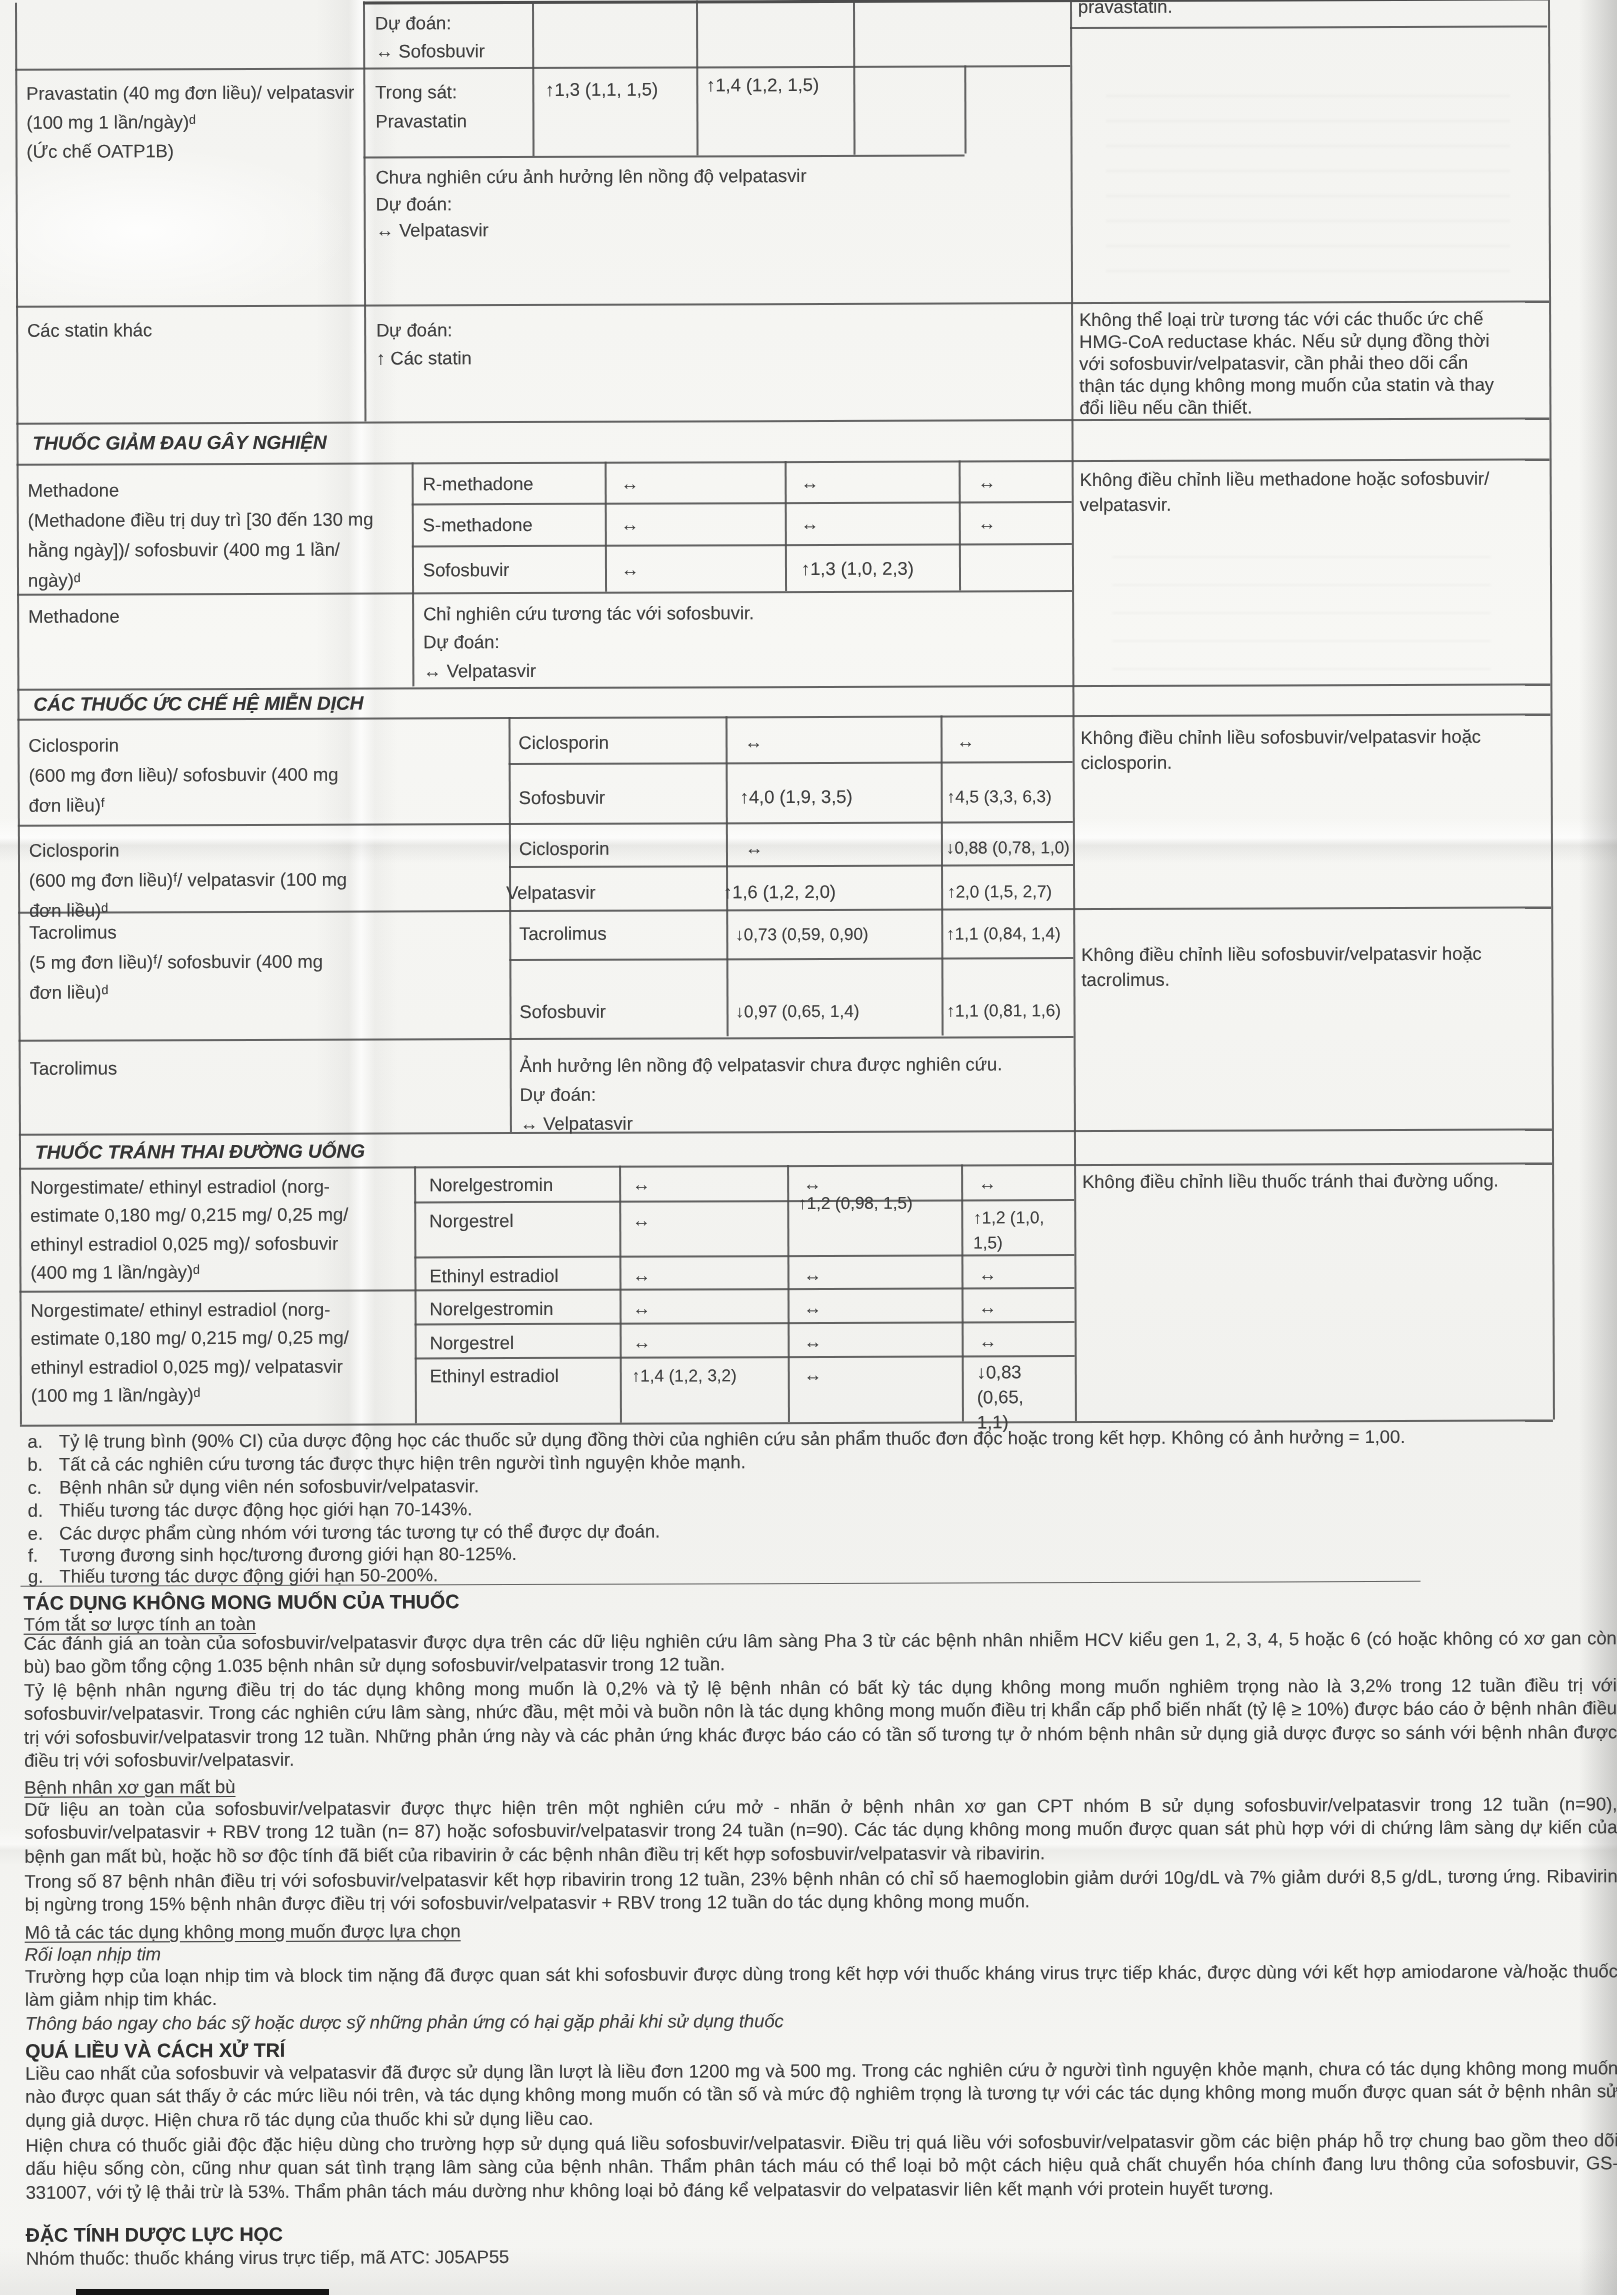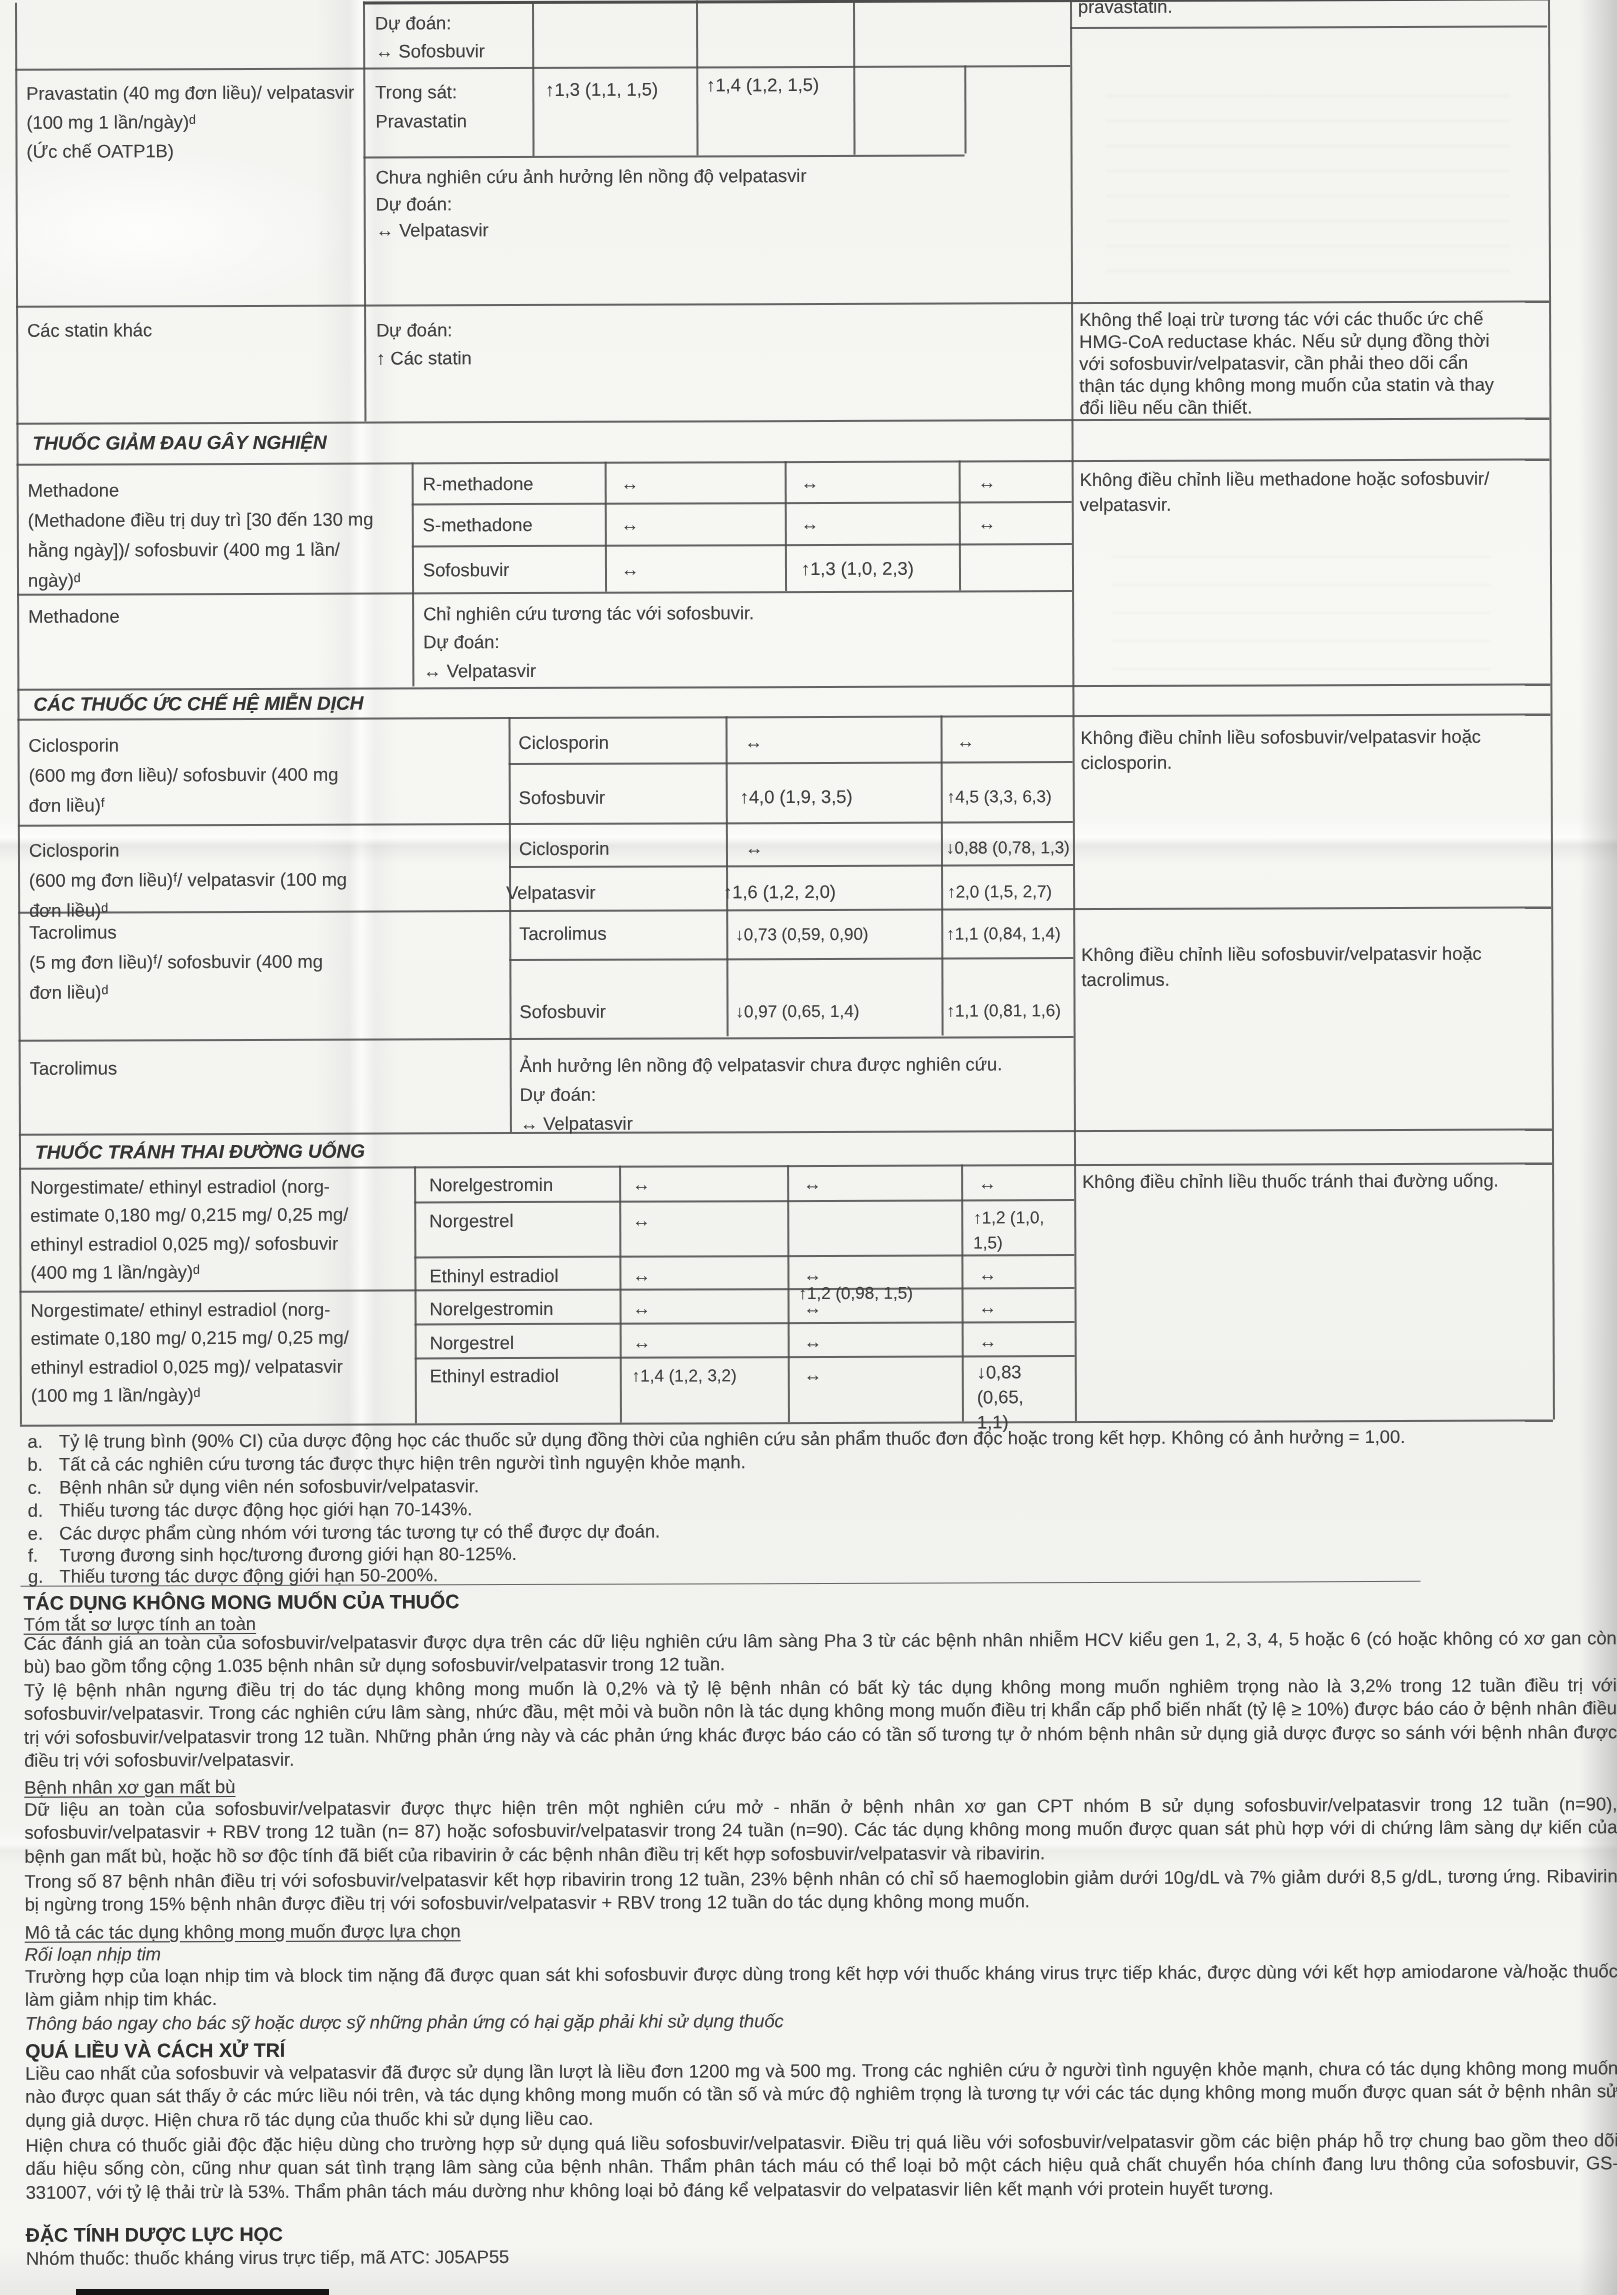--- a/index.html
+++ b/index.html
@@ -148,21 +148,21 @@
     <div class="t" style="left:741px;top:785px;width:190px">↑4,0 (1,9, 3,5)</div>
     <div class="t sm" style="left:948px;top:786px;width:126px">↑4,5 (3,3, 6,3)</div>
     <div class="t lh40" style="left:1082px;top:726px;width:461px">Không điều chỉnh liều sofosbuvir/velpatasvir hoặc
 ciclosporin.</div>
 
     <div class="t lh47" style="left:30px;top:833px;width:354px">Ciclosporin
 (600 mg đơn liều)ᶠ/ velpatasvir (100 mg
 đơn liều)ᵈ</div>
     <div class="t" style="left:520px;top:836px;width:190px">Ciclosporin</div>
     <div class="t" style="left:746px;top:836px;width:152px">↔</div>
-    <div class="t sm" style="left:947px;top:837px;width:126px">↓0,88 (0,78, 1,3)</div>
+    <div class="t sm" style="left:947px;top:837px;width:126px">↓0,88 (0,78, 1,0)</div>
     <div class="t" style="left:507px;top:880px;width:190px">Velpatasvir</div>
     <div class="t" style="left:724px;top:880px;width:190px">↑1,6 (1,2, 2,0)</div>
     <div class="t sm" style="left:948px;top:881px;width:126px">↑2,0 (1,5, 2,7)</div>
 
     <div class="t lh47" style="left:30px;top:915px;width:354px">Tacrolimus
 (5 mg đơn liều)ᶠ/ sofosbuvir (400 mg
 đơn liều)ᵈ</div>
     <div class="t" style="left:520px;top:921px;width:190px">Tacrolimus</div>
     <div class="t sm" style="left:736px;top:923px;width:202px">↓0,73 (0,59, 0,90)</div>
     <div class="t sm" style="left:947px;top:923px;width:126px">↑1,1 (0,84, 1,4)</div>
@@ -182,21 +182,21 @@
     <div class="t lh45" style="left:30px;top:1171px;width:379px">Norgestimate/ ethinyl estradiol (norg-
 estimate 0,180 mg/ 0,215 mg/ 0,25 mg/
 ethinyl estradiol 0,025 mg)/ sofosbuvir
 (400 mg 1 lần/ngày)ᵈ</div>
     <div class="t" style="left:429px;top:1172px;width:186px">Norelgestromin</div>
     <div class="t" style="left:632px;top:1172px;width:126px">↔</div>
     <div class="t" style="left:803px;top:1172px;width:126px">↔</div>
     <div class="t" style="left:978px;top:1172px;width:88px">↔</div>
     <div class="t" style="left:429px;top:1208px;width:186px">Norgestrel</div>
     <div class="t" style="left:632px;top:1208px;width:126px">↔</div>
-    <div class="t sm" style="left:798px;top:1282px;width:158px">↑1,2 (0,98, 1,5)</div>
+    <div class="t sm" style="left:798px;top:1192px;width:158px">↑1,2 (0,98, 1,5)</div>
     <div class="t sm lh40" style="left:973px;top:1206px;width:98px">↑1,2 (1,0,
 1,5)</div>
     <div class="t" style="left:429px;top:1263px;width:186px">Ethinyl estradiol</div>
     <div class="t" style="left:632px;top:1263px;width:126px">↔</div>
     <div class="t" style="left:803px;top:1263px;width:126px">↔</div>
     <div class="t" style="left:978px;top:1263px;width:88px">↔</div>
     <div class="t" style="left:1082px;top:1171px;width:468px">Không điều chỉnh liều thuốc tránh thai đường uống.</div>
 
     <div class="t lh45" style="left:30px;top:1294px;width:379px">Norgestimate/ ethinyl estradiol (norg-
 estimate 0,180 mg/ 0,215 mg/ 0,25 mg/

